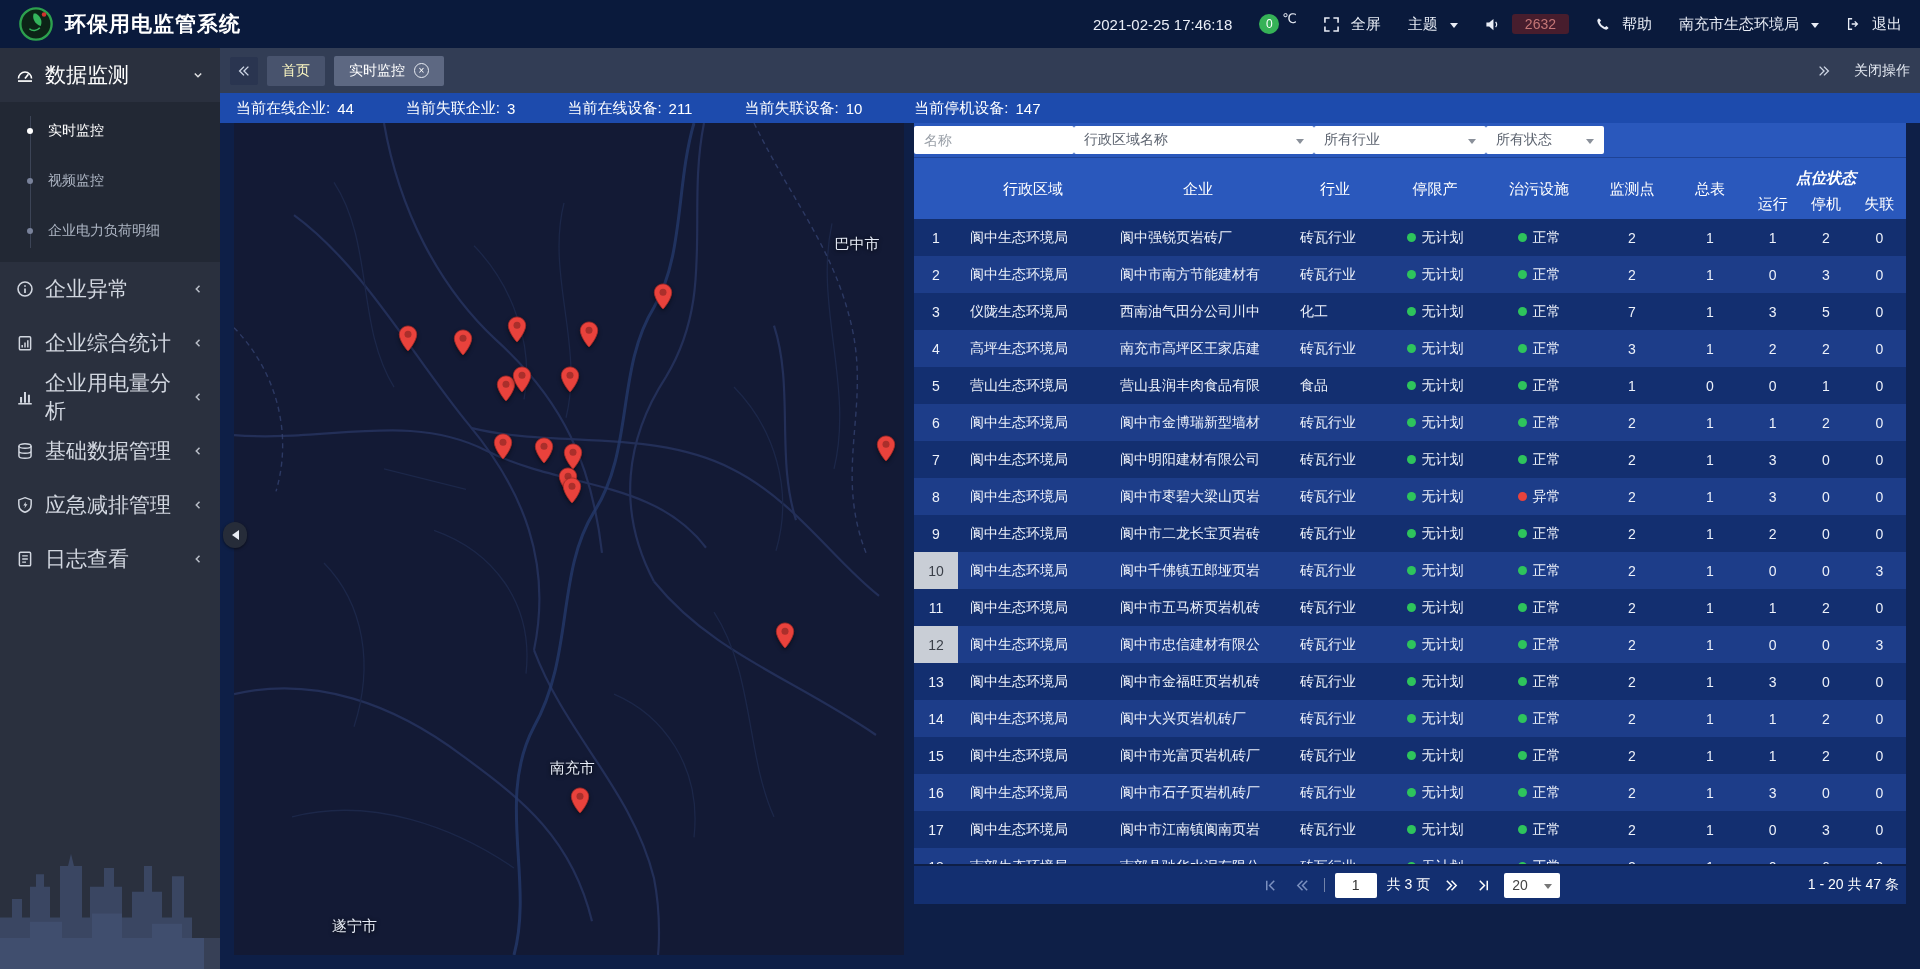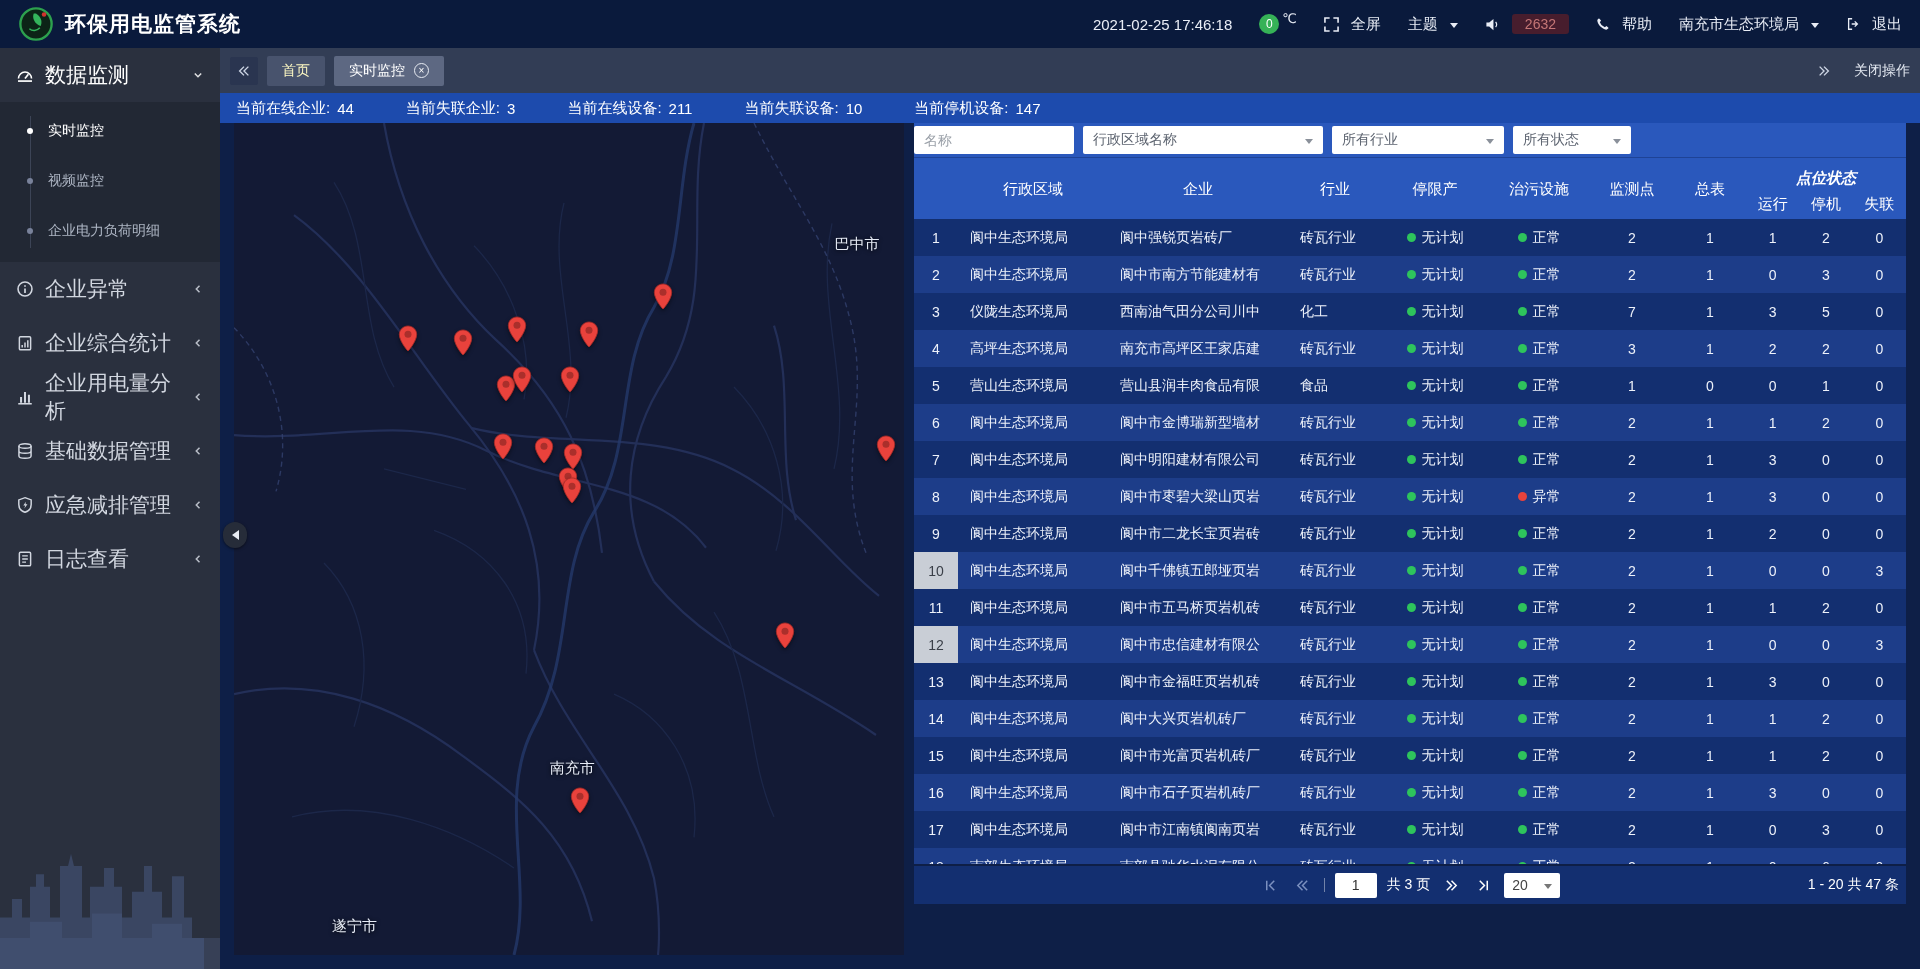--- a/index.html
+++ b/index.html
@@ -75,21 +75,21 @@
   .pin svg { width:20px; height:27px; display:block; filter:drop-shadow(0 2px 2px rgba(0,0,0,.45)); }
   .map-handle { position:absolute; left:-11px; top:48%; width:24px; height:26px; background:#262c39;
     border-radius:13px; display:flex; align-items:center; justify-content:center; cursor:pointer; z-index:5;
     box-shadow:0 1px 3px rgba(0,0,0,.5); }
   .map-handle .tri { width:0; height:0; border-top:5px solid transparent; border-bottom:5px solid transparent;
     border-right:7px solid #e8ecf4; }
 
   
   .right-panel { flex:1; min-width:0; display:flex; flex-direction:column; align-self:flex-start;
     --cols: 44px 150px 180px 94px 106px 102px 84px 72px 1fr 1fr 1fr; }
-  .filterbar { height:34px; flex-shrink:0; background:#2a58bc; display:flex; align-items:center; padding:0 0; gap:9px; }
+  .filterbar { height:34px; flex-shrink:0; background:#2a58bc; display:flex; align-items:center; padding:0 0; }
   .f-input { width:160px; height:28px; border:none; border-radius:2px; padding:0 10px; font-size:14px; color:#333;
     font-family:inherit; }
   .f-input::placeholder { color:#9aa0a8; }
   .f-select { height:28px; background:#fff; border-radius:2px; display:flex; align-items:center;
     justify-content:space-between; padding:0 10px; font-size:14px; color:#5d6470; cursor:pointer; }
   .f-select .caret { border-top-color:#8a909a; }
   .w-region { width:240px; } .w-industry { width:172px; } .w-status { width:118px; }
 
   .thead { height:62px; flex-shrink:0; background:#2a58bc; display:grid; grid-template-columns:var(--cols);
     grid-template-rows:31px 31px; color:#fff; font-size:15px; border-top:1px solid rgba(10,30,80,.35); }

